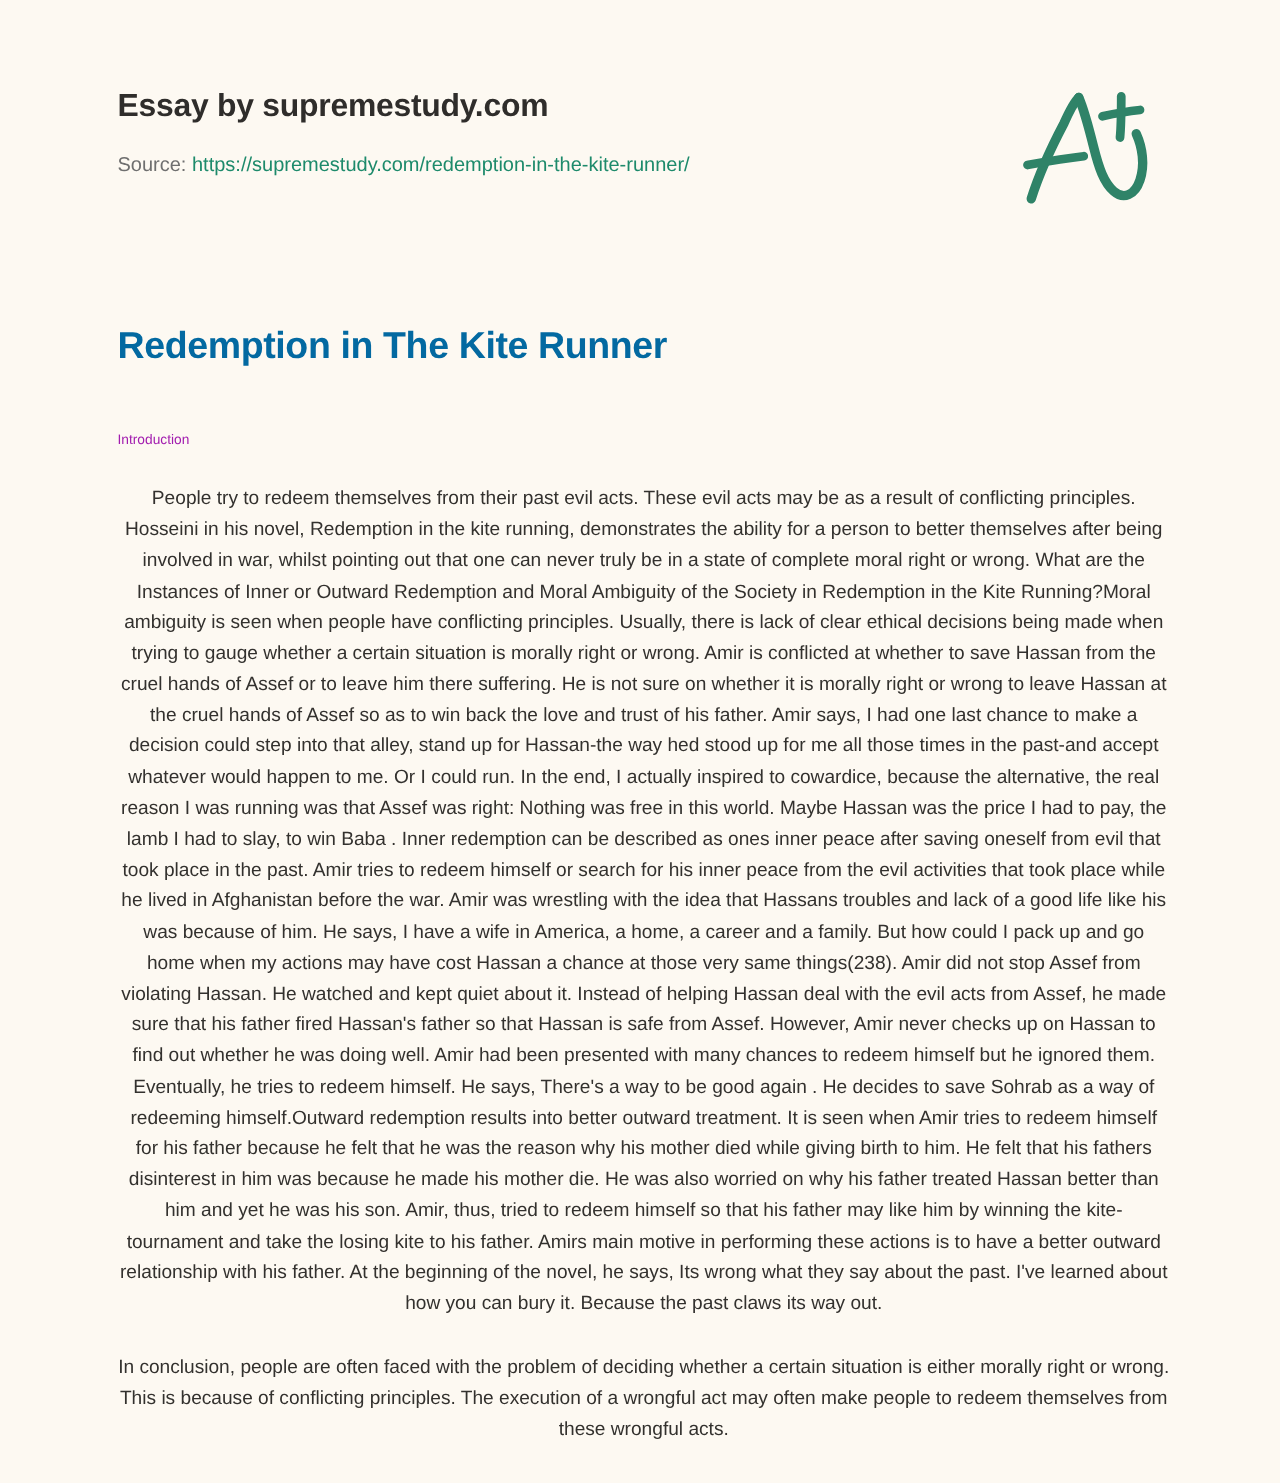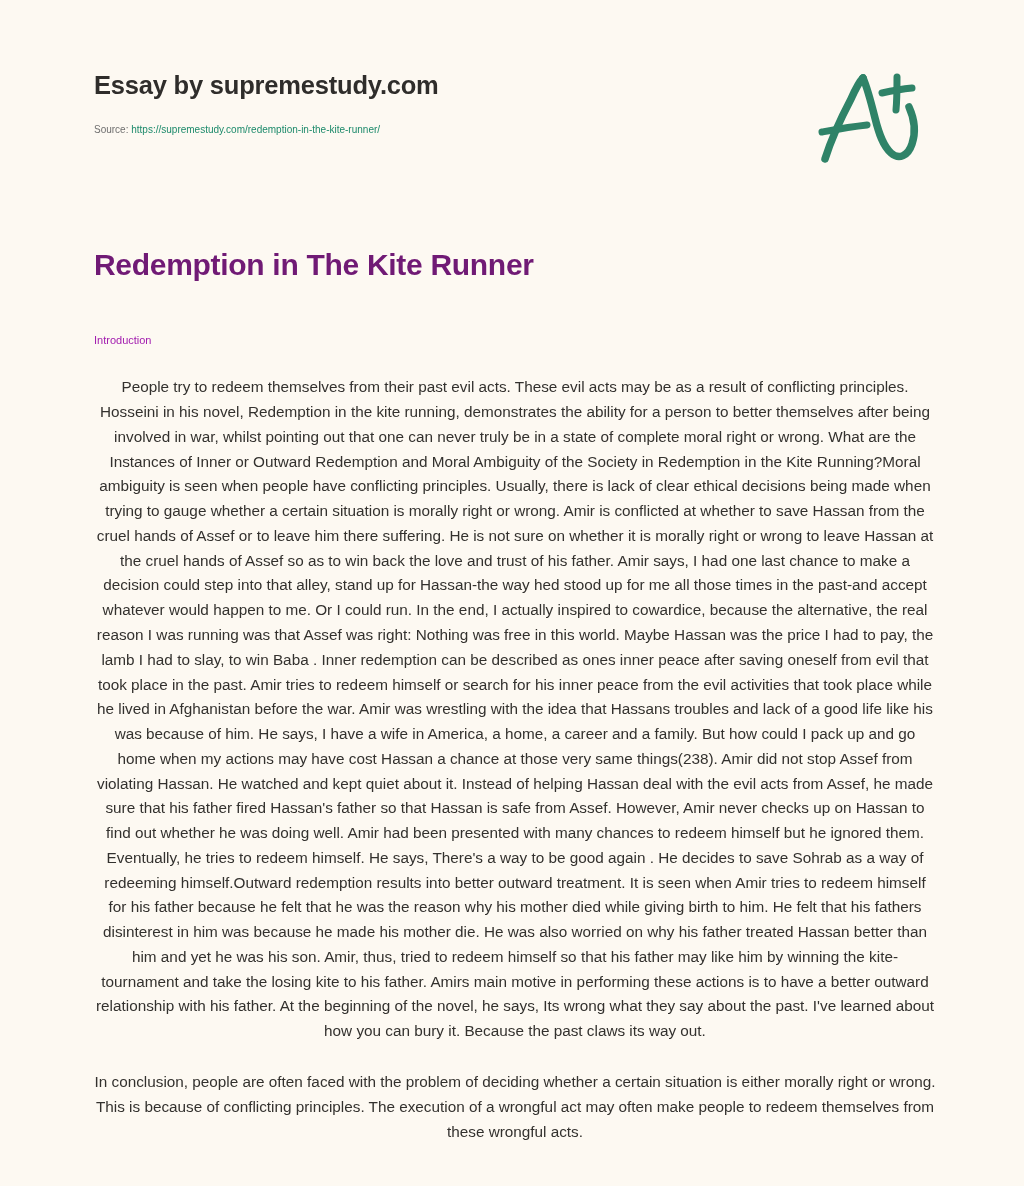--- a/index.html
+++ b/index.html
@@ -40,21 +40,21 @@
     letter-spacing: -0.2px;
     color: #2f2d2b;
     line-height: 1.2;
     white-space: nowrap;
   }
 
   .source-line {
     position: absolute;
     left: 94px;
     top: 123px;
-    font-size: 10px;
+    font-size: 16px;
     color: #6f6f6f;
     white-space: nowrap;
     line-height: 1.3;
   }
   .source-label {
     color: #6f6f6f;
   }
   .source-url {
     color: #1d8a6b;
     text-decoration: none;
@@ -77,24 +77,24 @@
   .article {
     position: absolute;
     left: 94px;
     top: 246px;
     width: 842px;
   }
 
   .doc-title {
     font-size: 30px;
     font-weight: bold;
-    color: #701a75;
+    color: #0369a1;
     letter-spacing: -0.3px;
     line-height: 1.25;
-    margin: 0 0 48px 0;
+    margin: 12px 0 48px 0;
   }
 
   .section-label {
     font-size: 11px;
     color: #a21caf;
     line-height: 1.62;
     margin: 0 0 26px 0;
   }
 
   .body-para {

